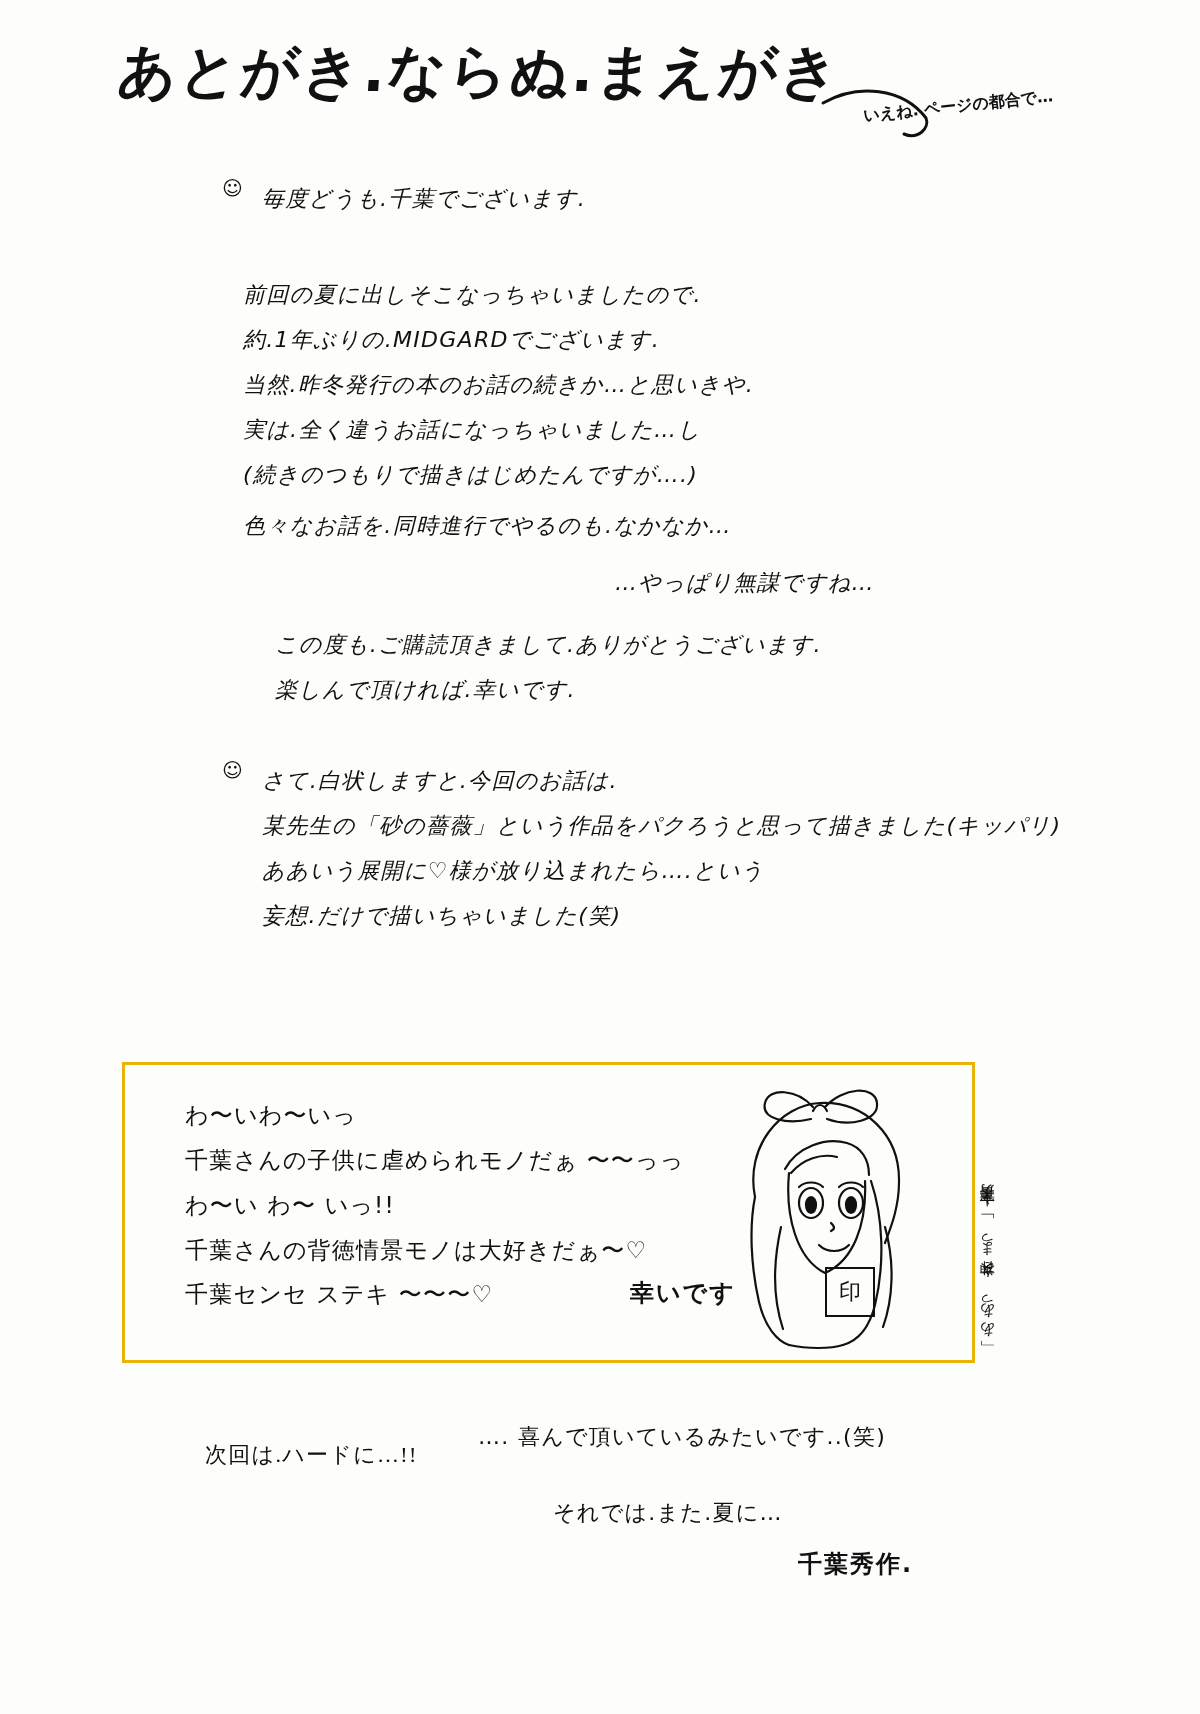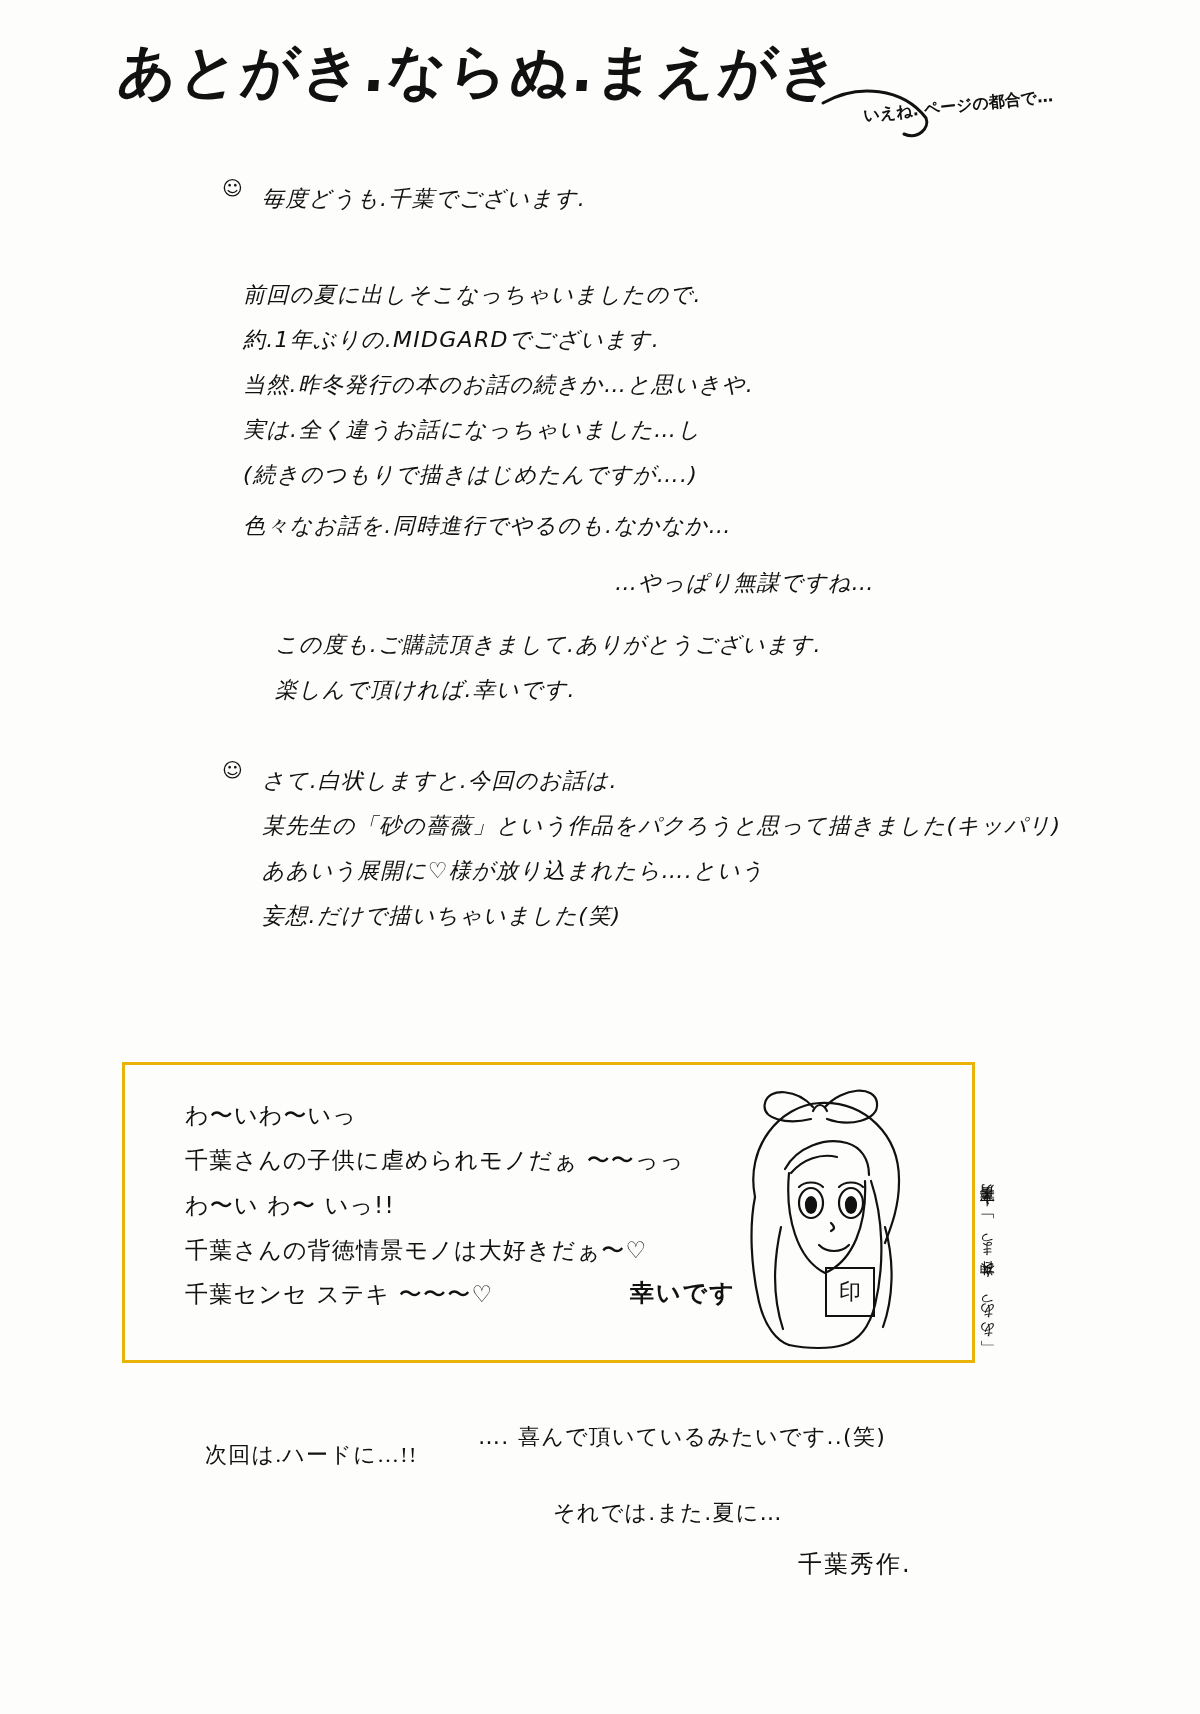--- a/index.html
+++ b/index.html
@@ -129,21 +129,21 @@
   
   .bottom-line {
     position: absolute;
     font-size: 22px;
     letter-spacing: 1.3px;
     white-space: pre;
   }
   .sign-final {
     position: absolute;
     font-size: 24px;
-    font-weight: normal;
+    font-weight: bold;
     letter-spacing: 2px;
   }
 </style>
 </head>
 <body>
 
 <div class="page">
 
   <div class="title-row">
     <div class="title-main">あとがき.ならぬ.まえがき</div>

